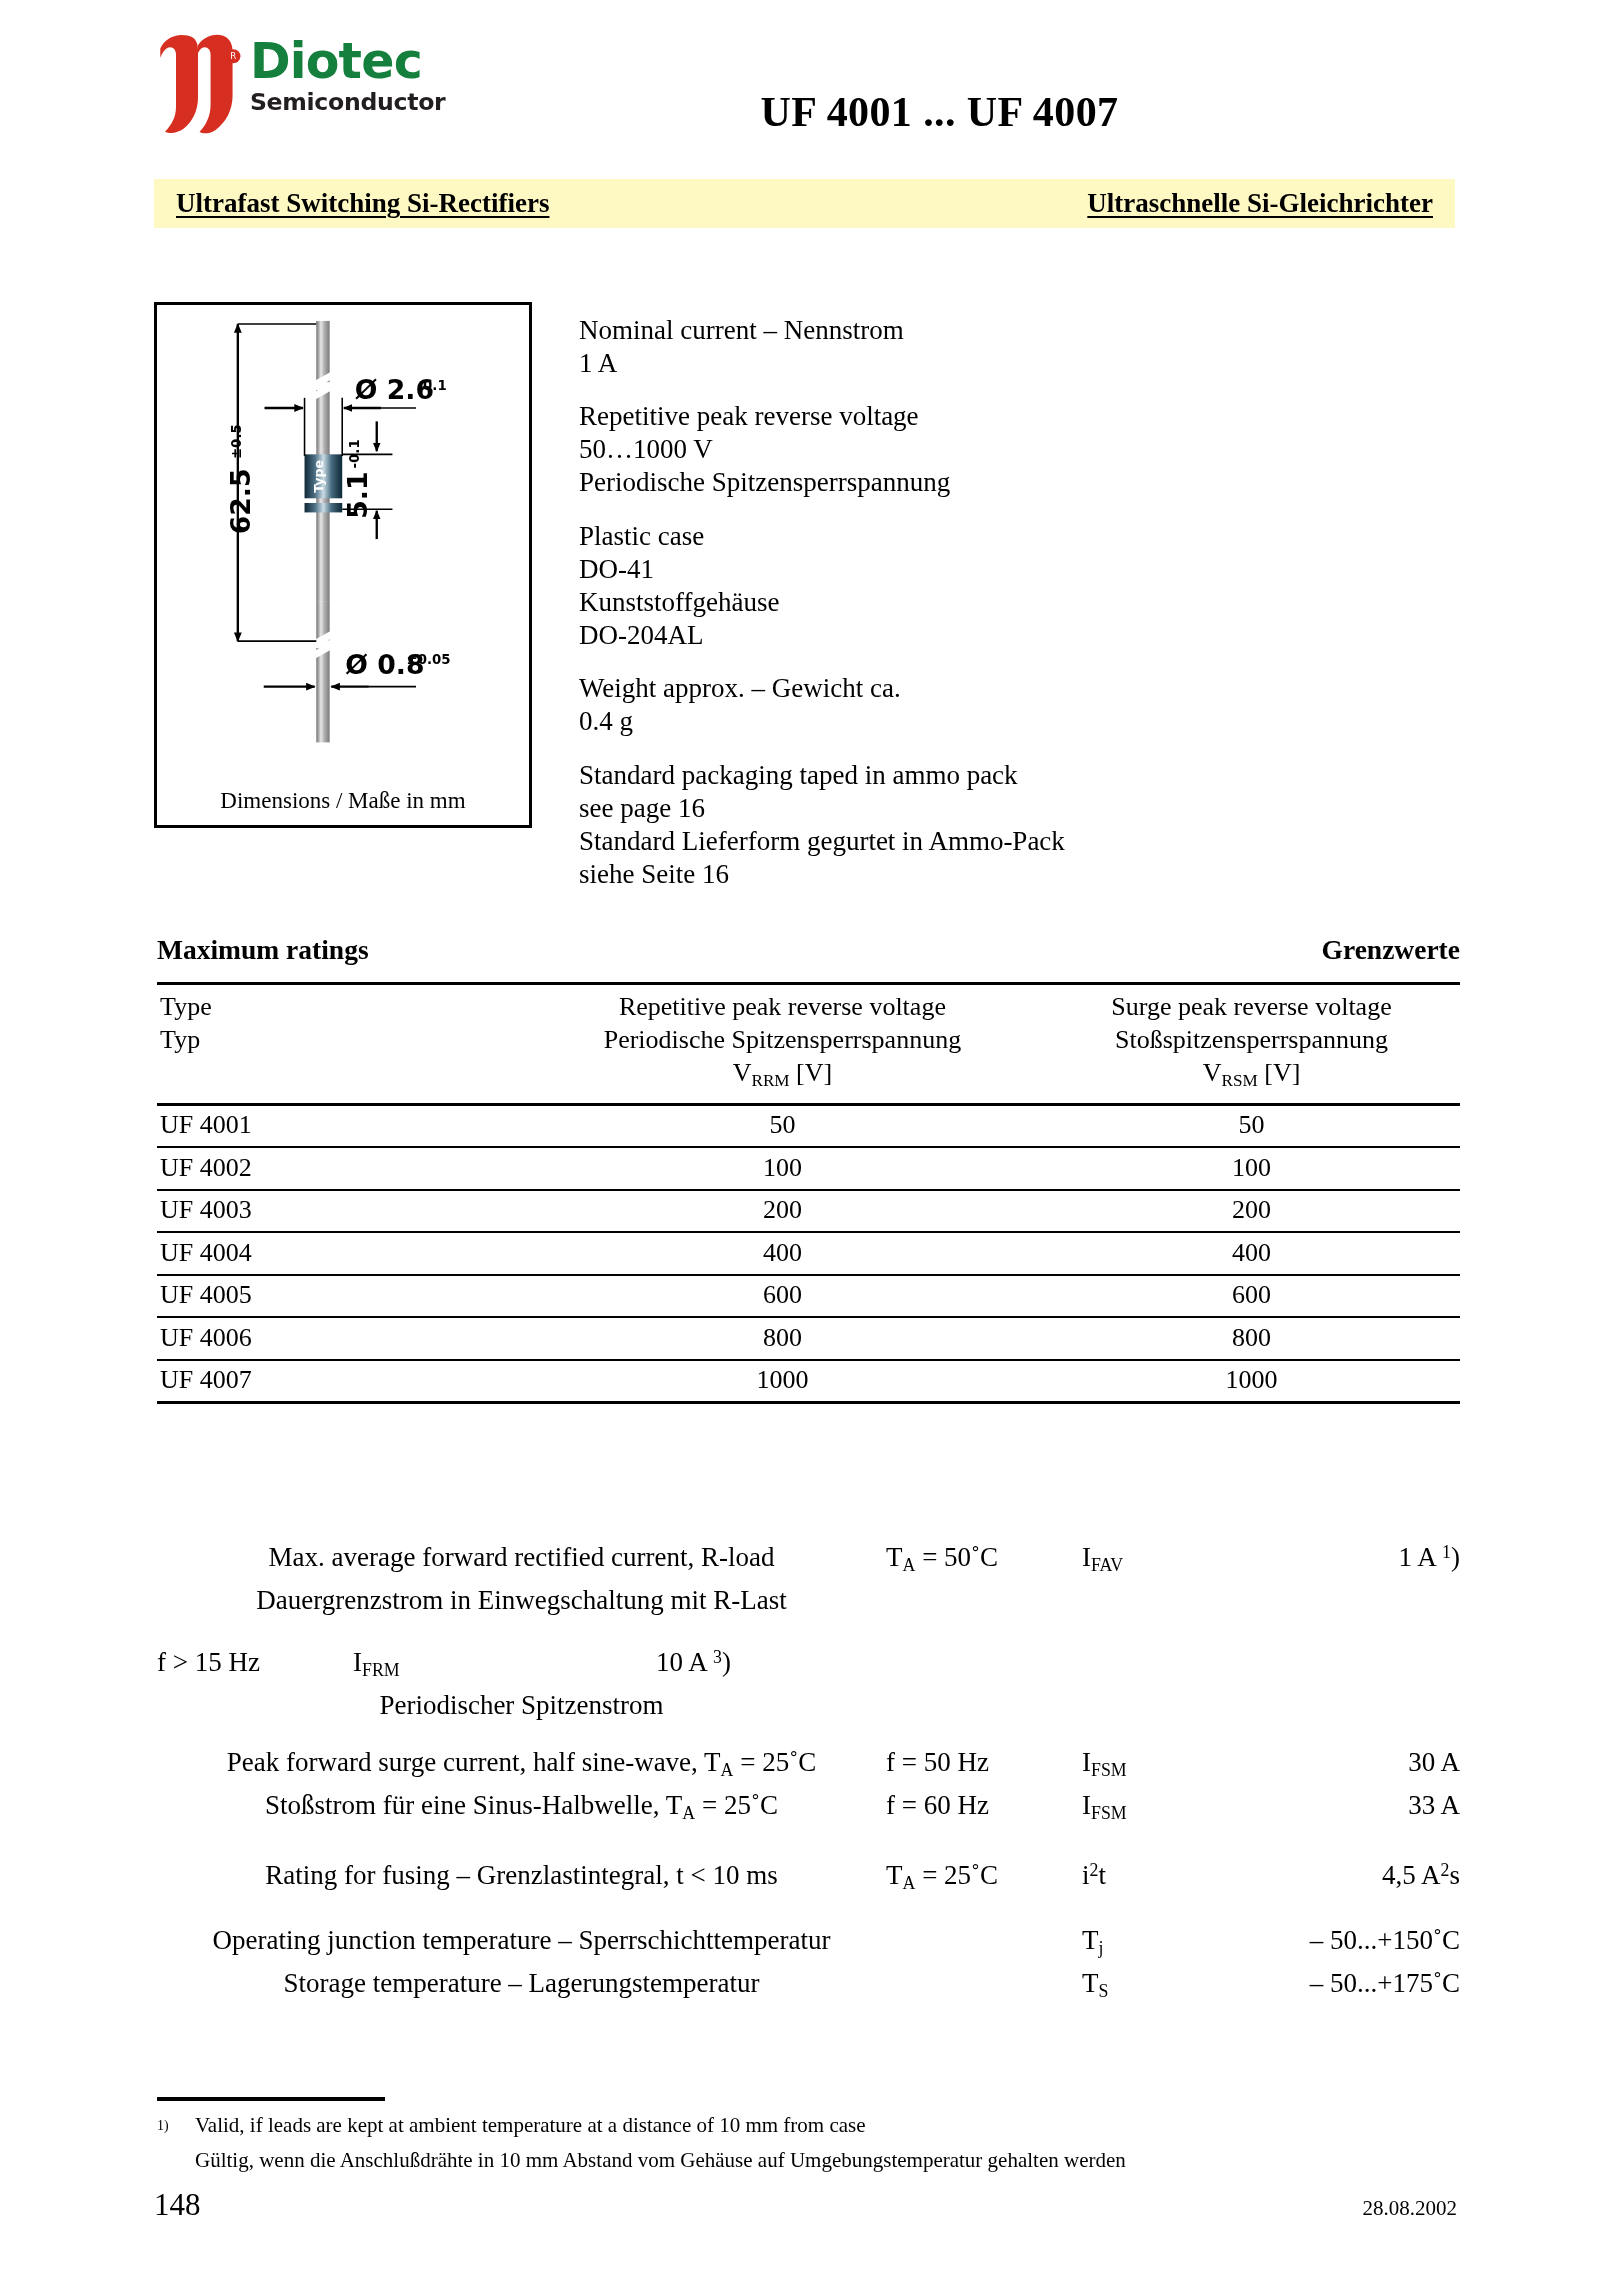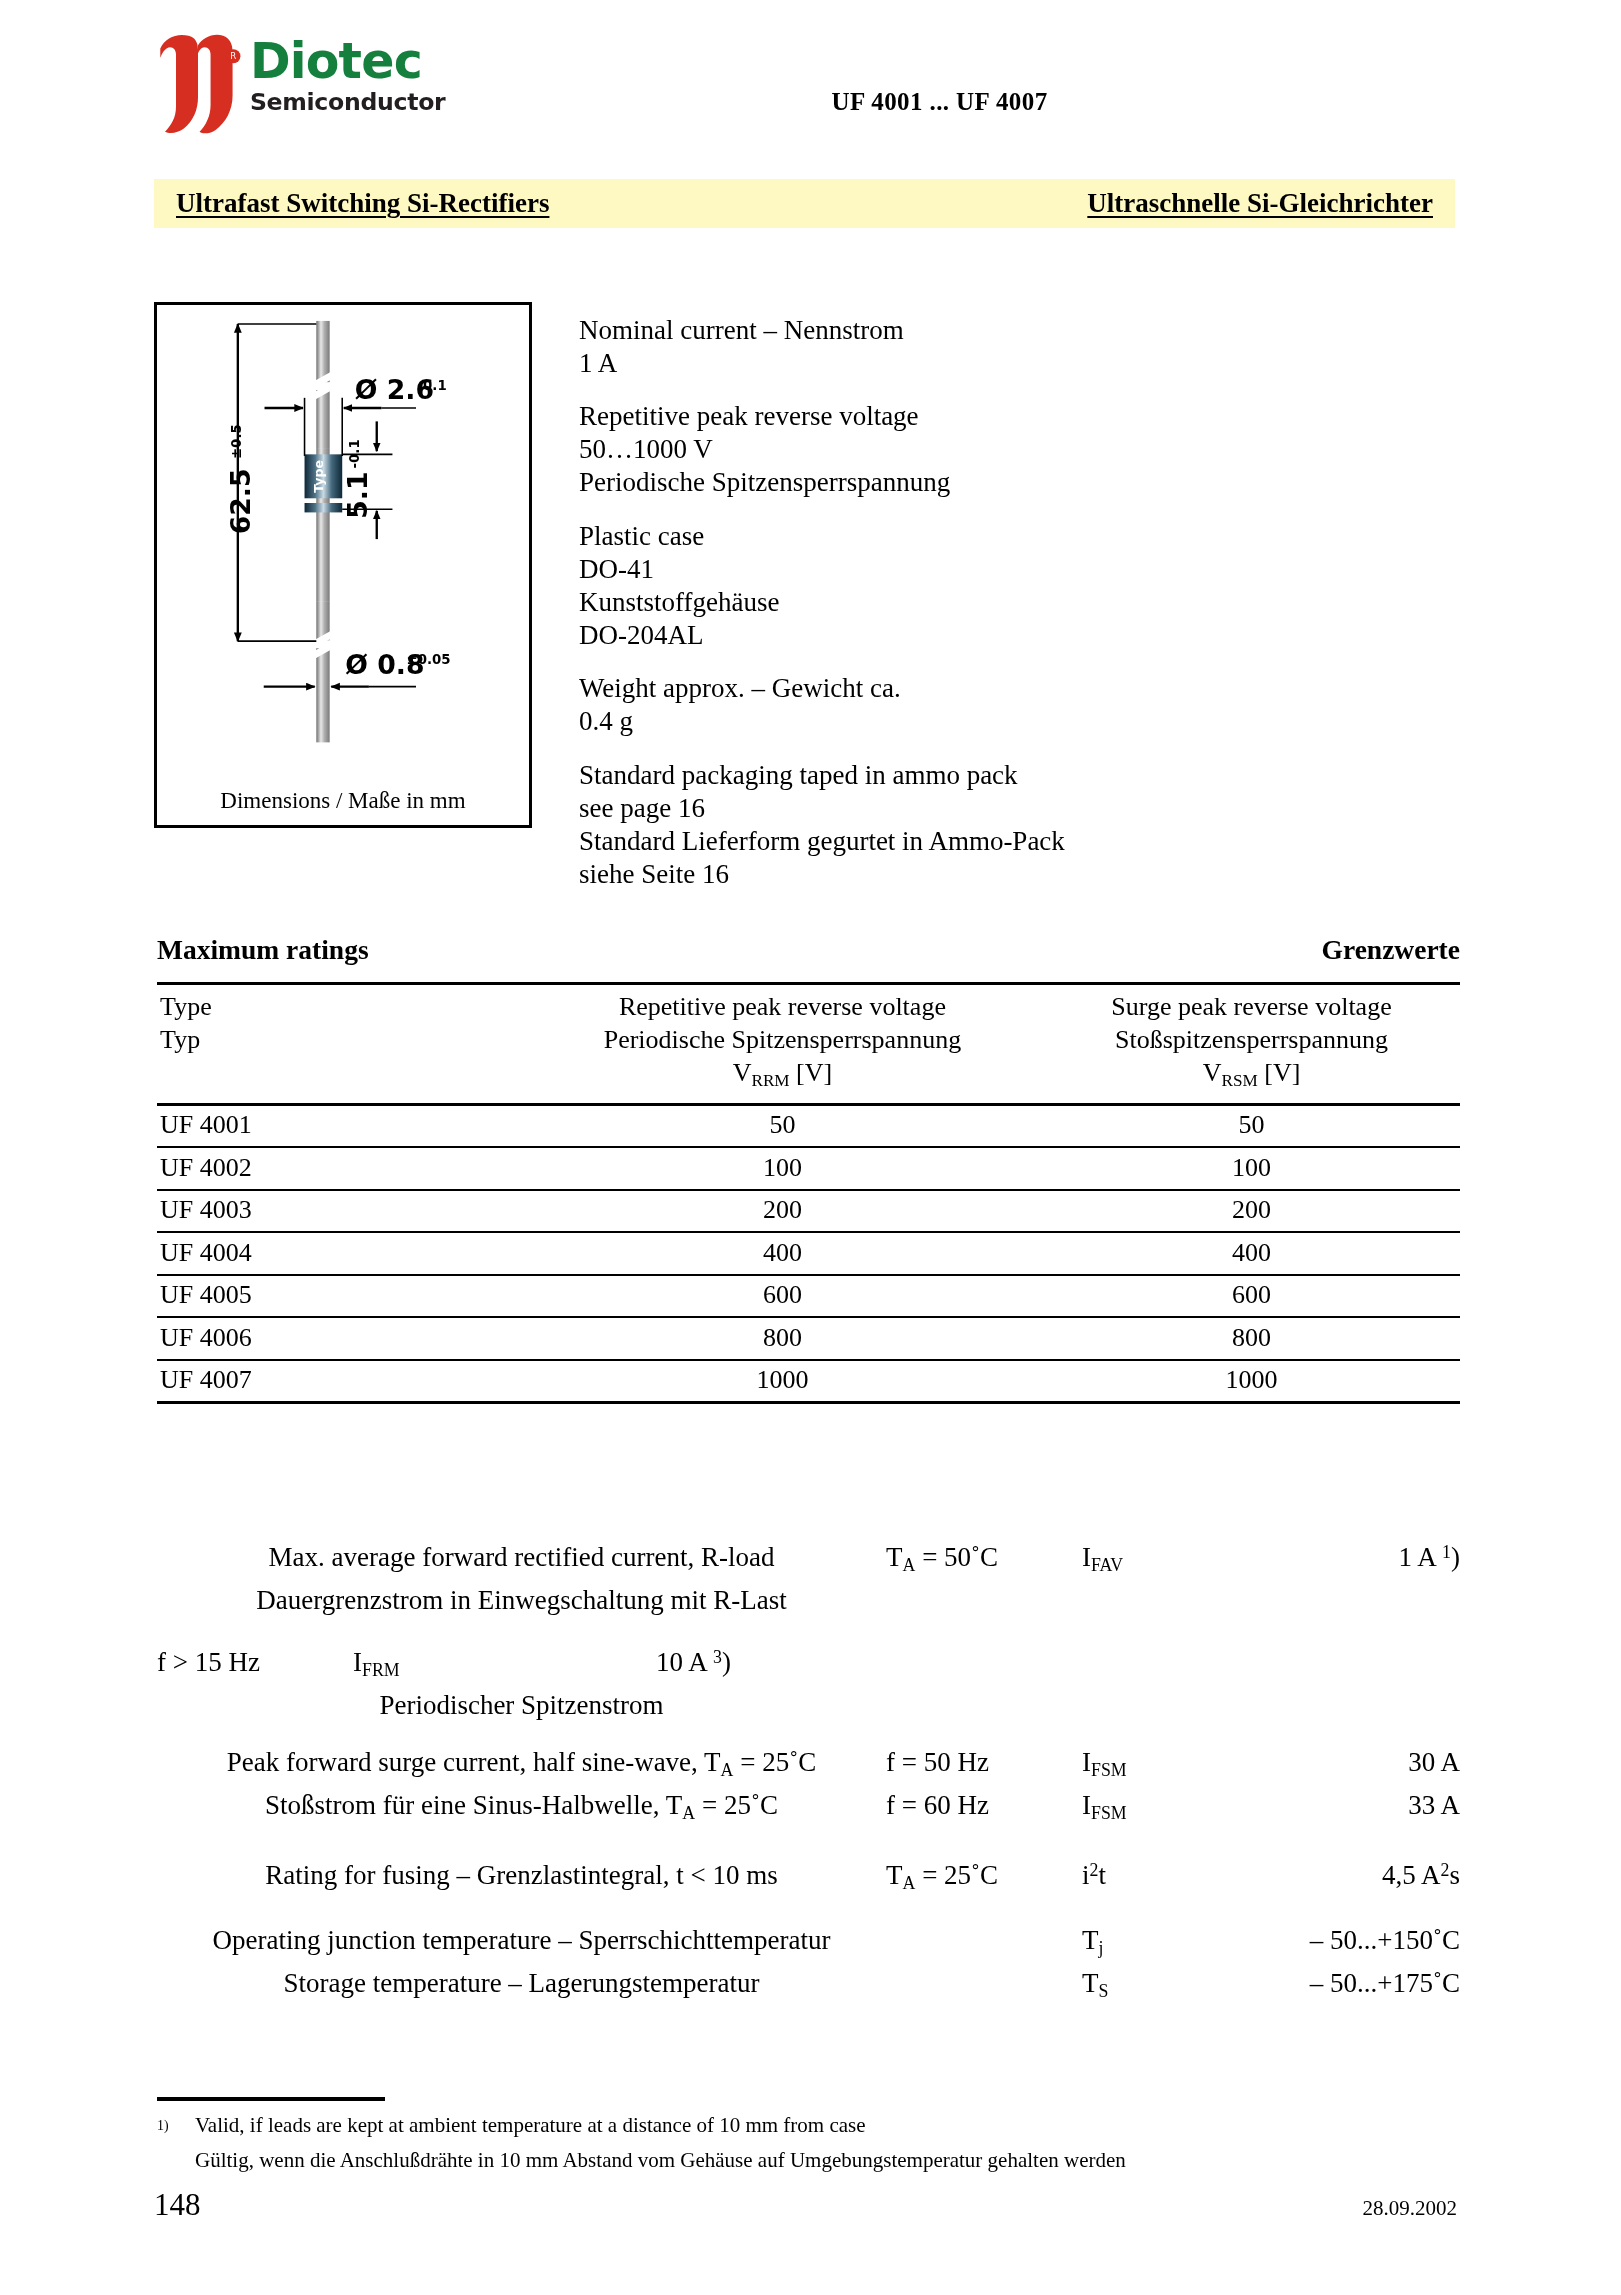--- a/index.html
+++ b/index.html
@@ -66,21 +66,21 @@
     margin-top: 2.4px;
   }
   .doc-title {
     position: absolute;
     left: 487px;
     top: 57px;
     width: 597px;
     text-align: center;
     font-family: "Liberation Serif", serif;
     font-weight: bold;
-    font-size: 25px;
+    font-size: 42px;
     letter-spacing: 0.4px;
   }
 
   
   .subtitle-bar {
     position: absolute;
     left: 154px;
     top: 179px;
     width: 1301px;
     height: 49px;
@@ -543,17 +543,17 @@
       <span class="fn-marker"><sup>1)</sup></span>
       <span class="fn-text">Valid, if leads are kept at ambient temperature at a distance of 10 mm from case</span>
     </div>
     <div class="footnote-row fn-indent">
       <span class="fn-text">Gültig, wenn die Anschlußdrähte in 10 mm Abstand vom Gehäuse auf Umgebungstemperatur gehalten werden</span>
     </div>
   </div>
 
   <div class="footer">
     <span class="footer-page">148</span>
-    <span class="footer-date">28.09.2002</span>
+    <span class="footer-date">28.08.2002</span>
   </div>
 
 </div>
 
 
 </body></html>

